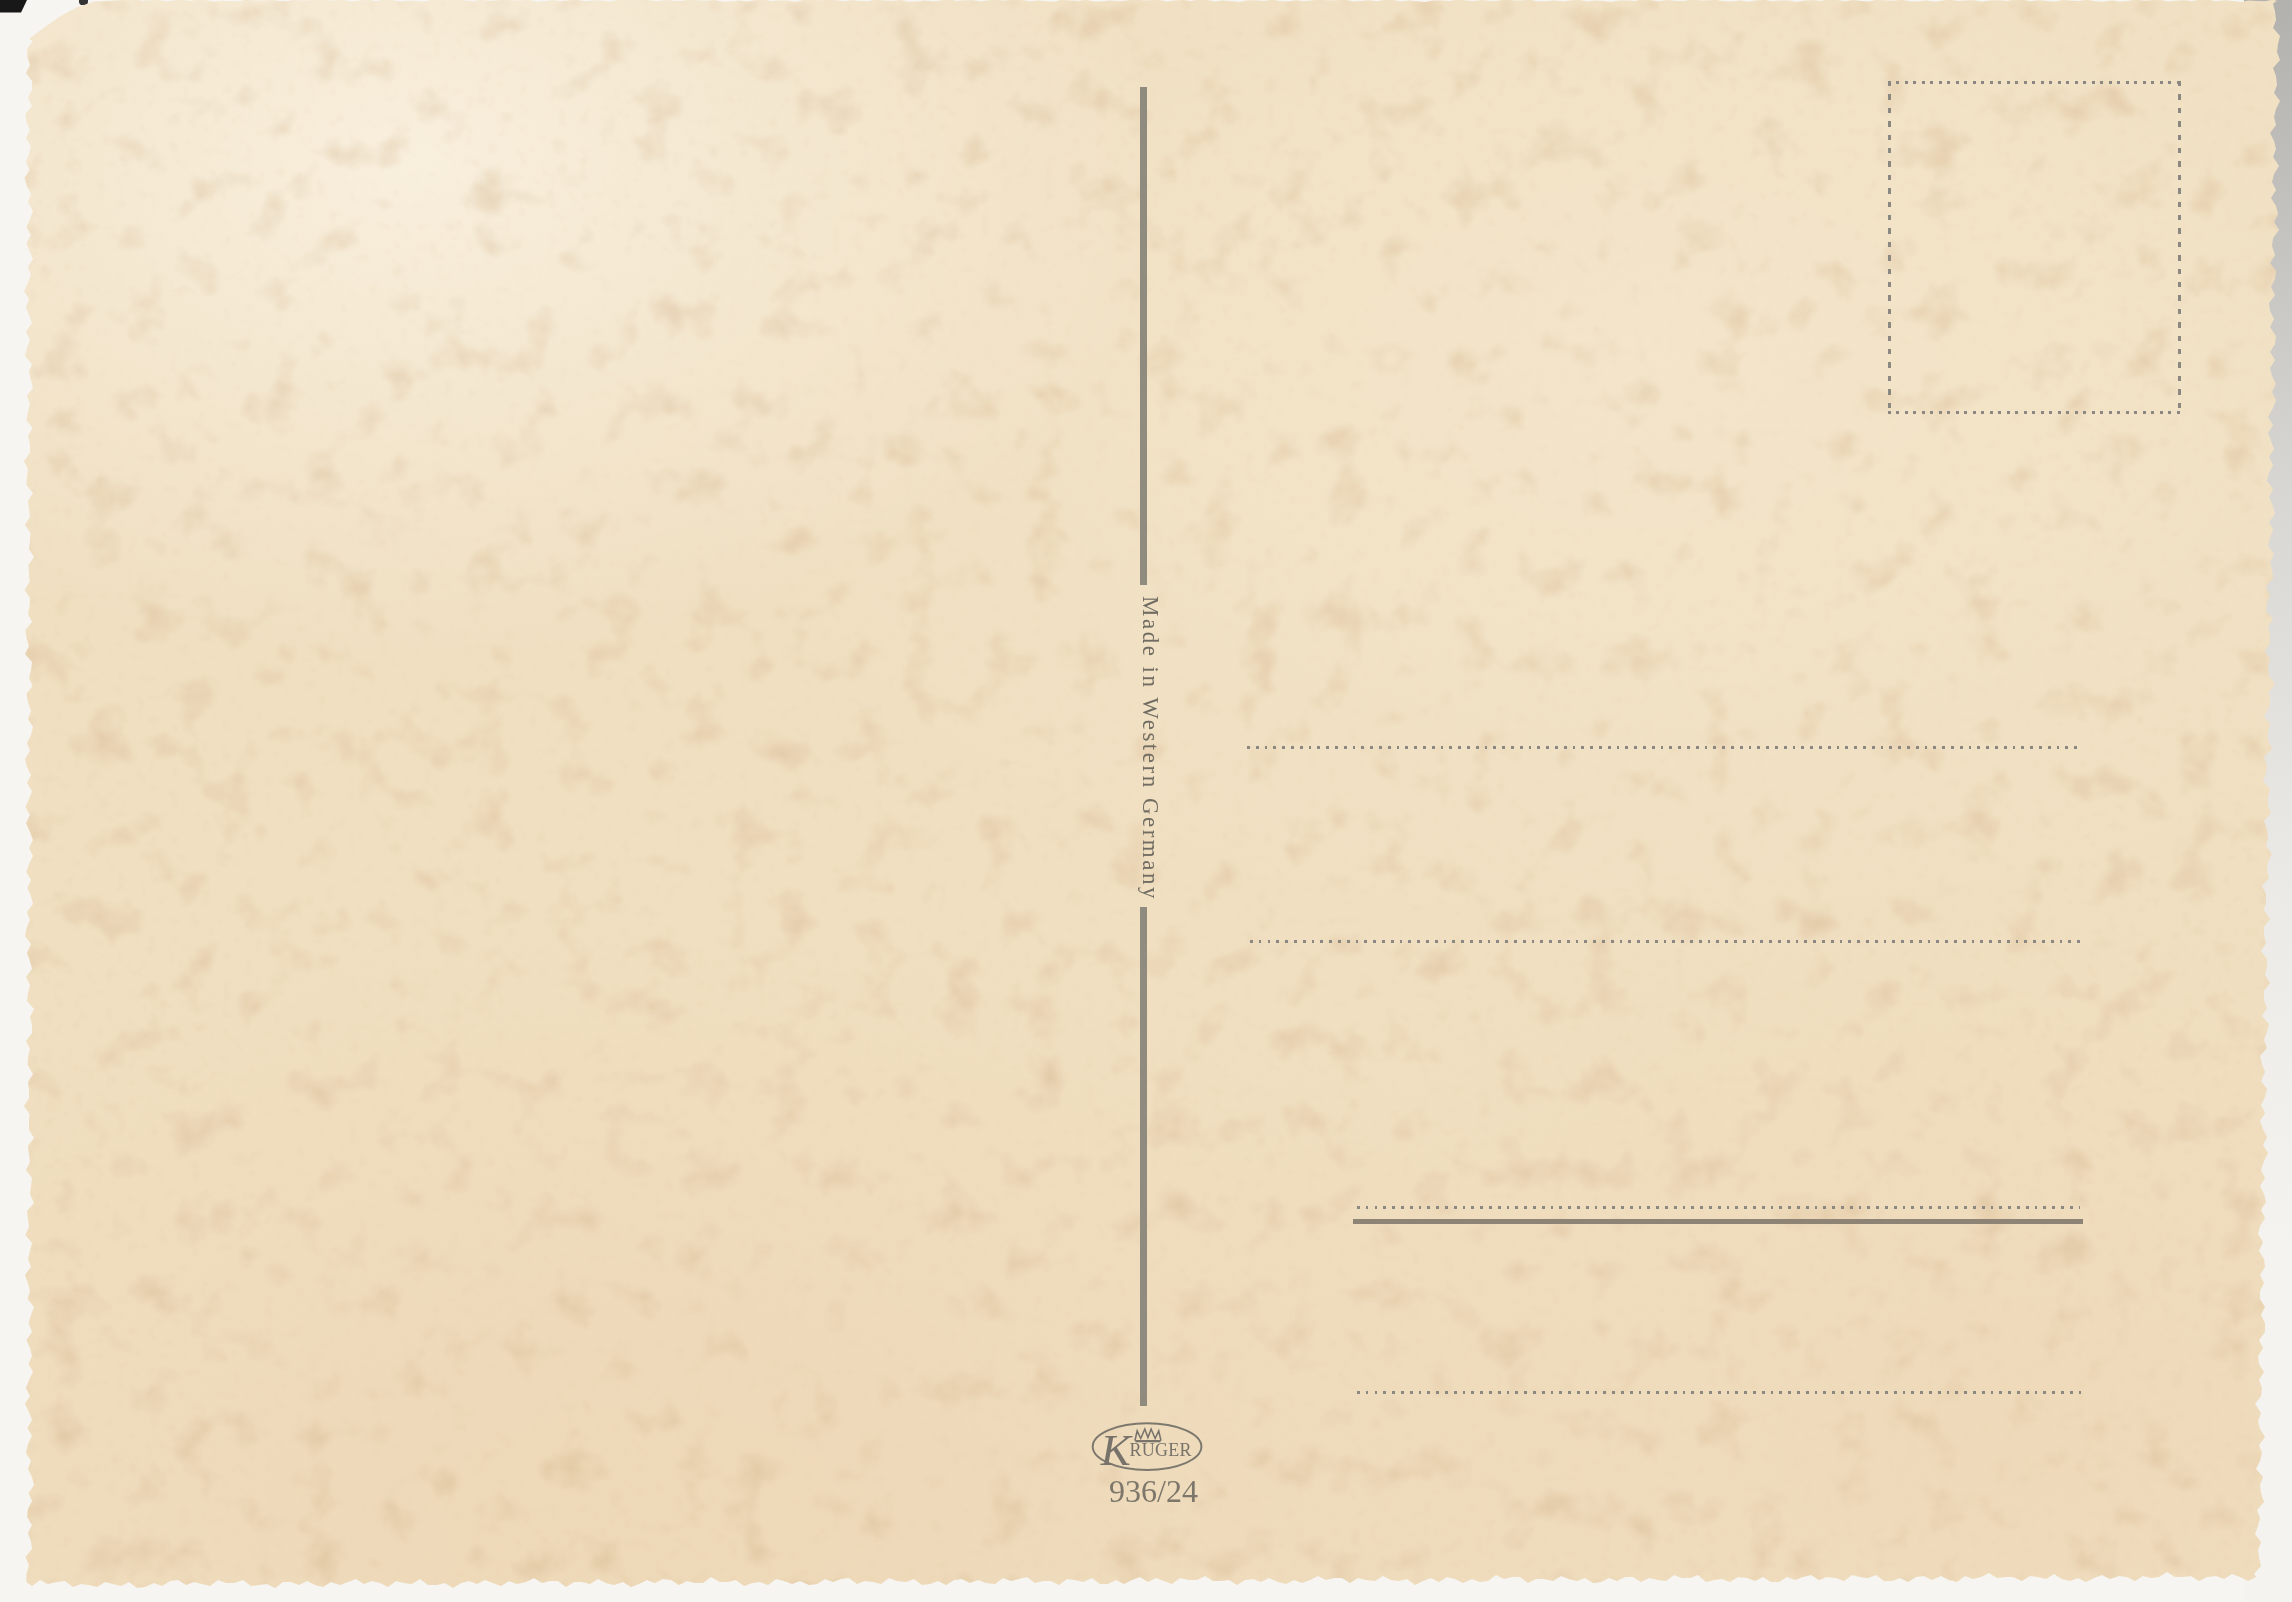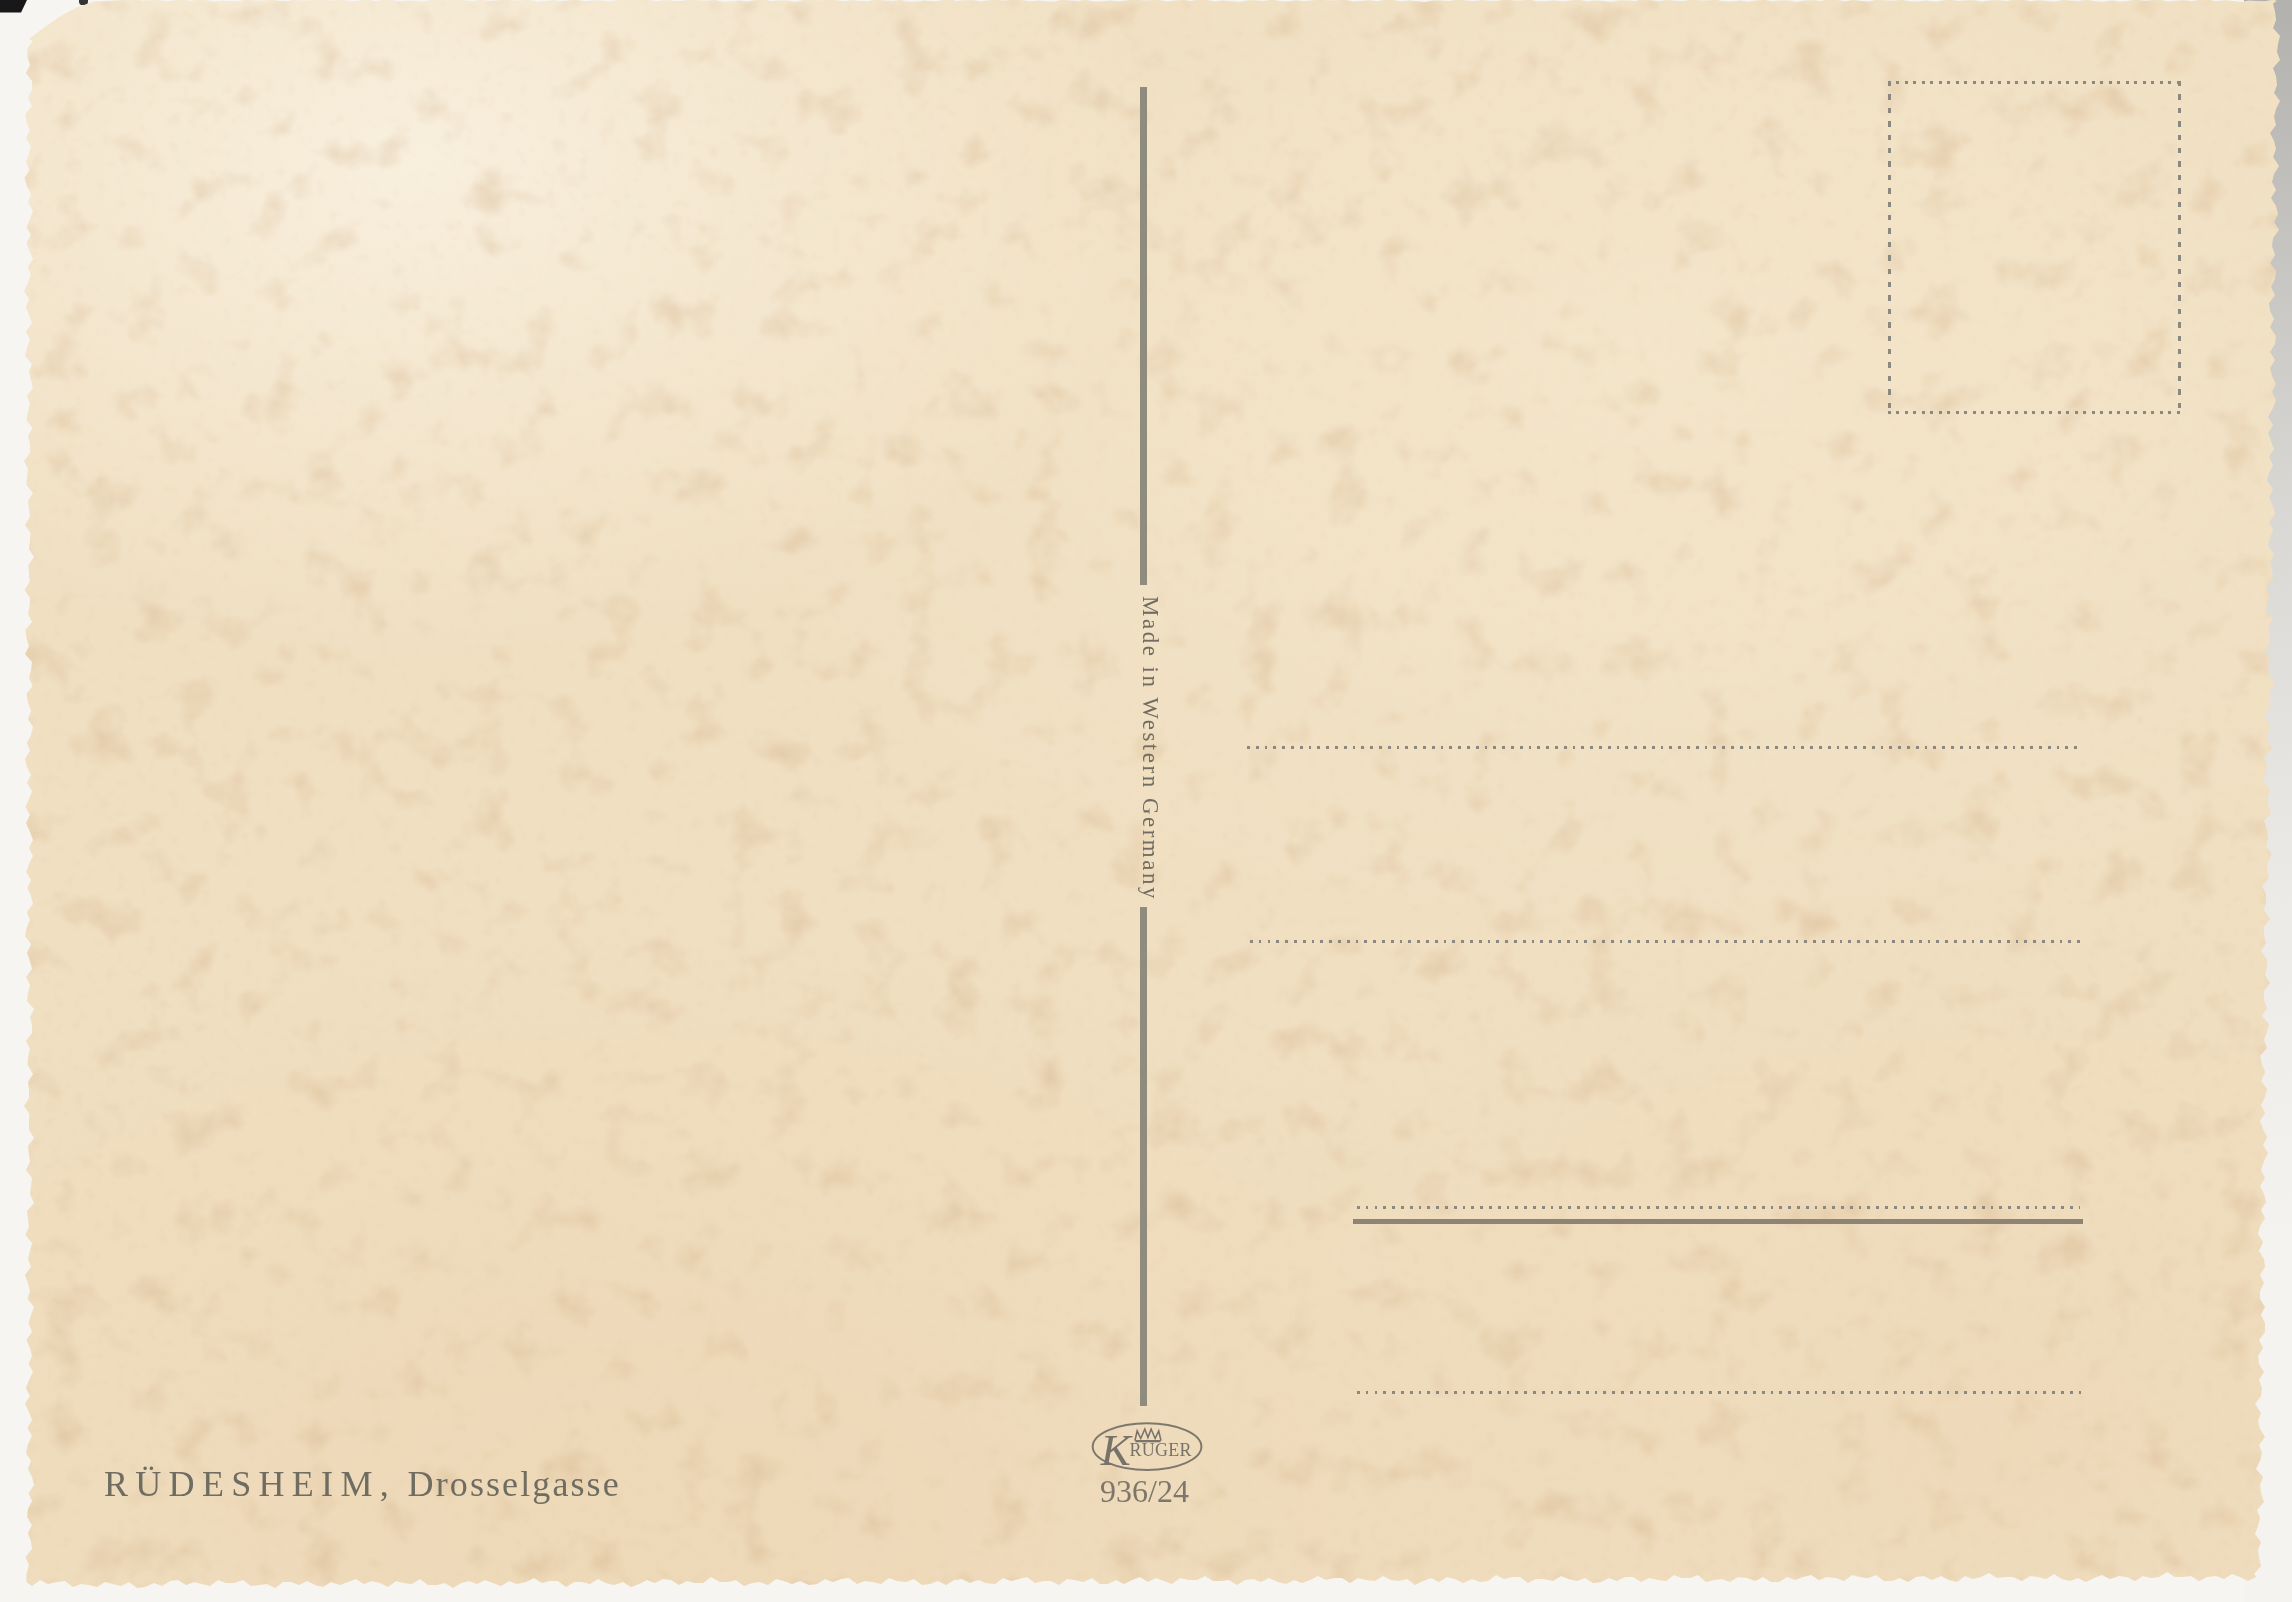--- a/index.html
+++ b/index.html
@@ -70,20 +70,17 @@
     <div class="abs" style="left:1357px;top:1391px;width:725px;height:2.7px;background:repeating-linear-gradient(90deg,#8b8882 0,#8b8882 2.7px,transparent 2.7px,transparent 8.8px)"></div>
 
     <svg class="abs" width="115" height="54" viewBox="0 0 128 60" style="left:1090px;top:1420px" xmlns="http://www.w3.org/2000/svg">
       <ellipse cx="63.5" cy="29.5" rx="60.5" ry="26" stroke="#7d786e" stroke-width="2.2" fill="none"></ellipse>
       <text x="12" y="50" font-size="50" font-style="italic" font-family="Liberation Serif,serif" fill="#77726a">K</text>
       <text x="44" y="40" font-size="20" letter-spacing="0.3" font-family="Liberation Serif,serif" fill="#77726a">RÜGER</text>
       <path d="M50 23 L52.5 12 L56.5 20.5 L61 10 L64.5 19.5 L68 10 L72.5 20.5 L76.5 12 L79 23" fill="none" stroke="#77726a" stroke-width="1.7"></path>
       <path d="M50.5 23.5 L78.5 23.5" stroke="#77726a" stroke-width="2.5"></path>
     </svg>
 
-    <div class="abs" style="left:1091px;top:1473px;width:107px;text-align:center;font-family:'Liberation Serif',serif;font-size:32px;color:#7d776b;filter:blur(0.4px)">936/24</div>
+    <div class="abs" style="left:1091px;top:1473px;width:107px;text-align:right;font-family:'Liberation Serif',serif;font-size:32px;color:#7d776b;filter:blur(0.4px)">936/24</div>
 
-    <div class="abs" style="left:104px;top:1463px;white-space:nowrap;font-family:'Liberation Serif',serif;font-size:36px;color:#6f6c61;filter:blur(0.5px)">
-      <span style="letter-spacing:7.3px">RÜDESHEIM,</span><span style="display:inline-block;width:11.6px"></span><span style="letter-spacing:2.1px">Drosselgasse</span>
-    </div>
   </div>
 </div>
 
 
 </body></html>

